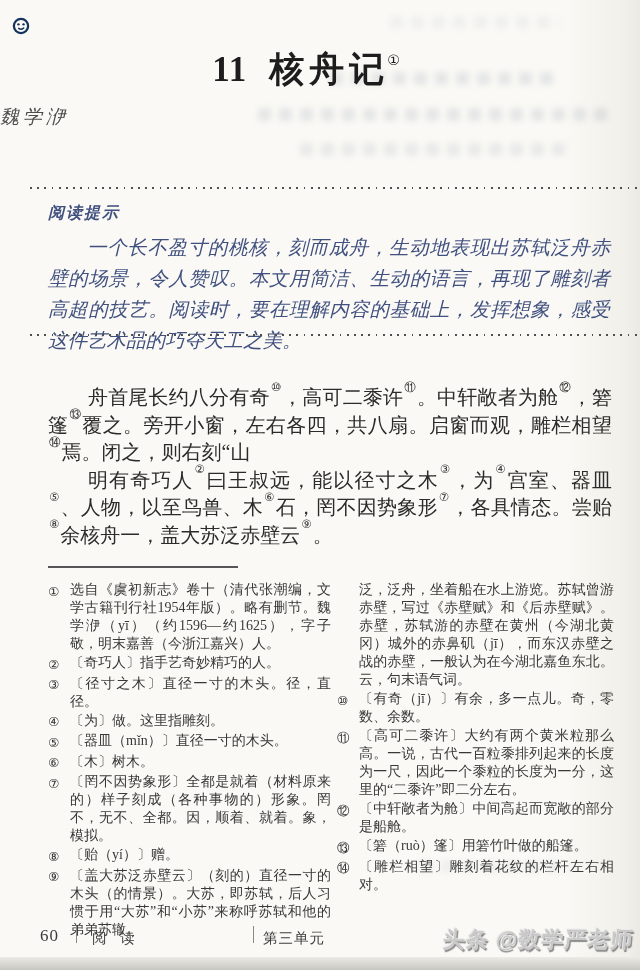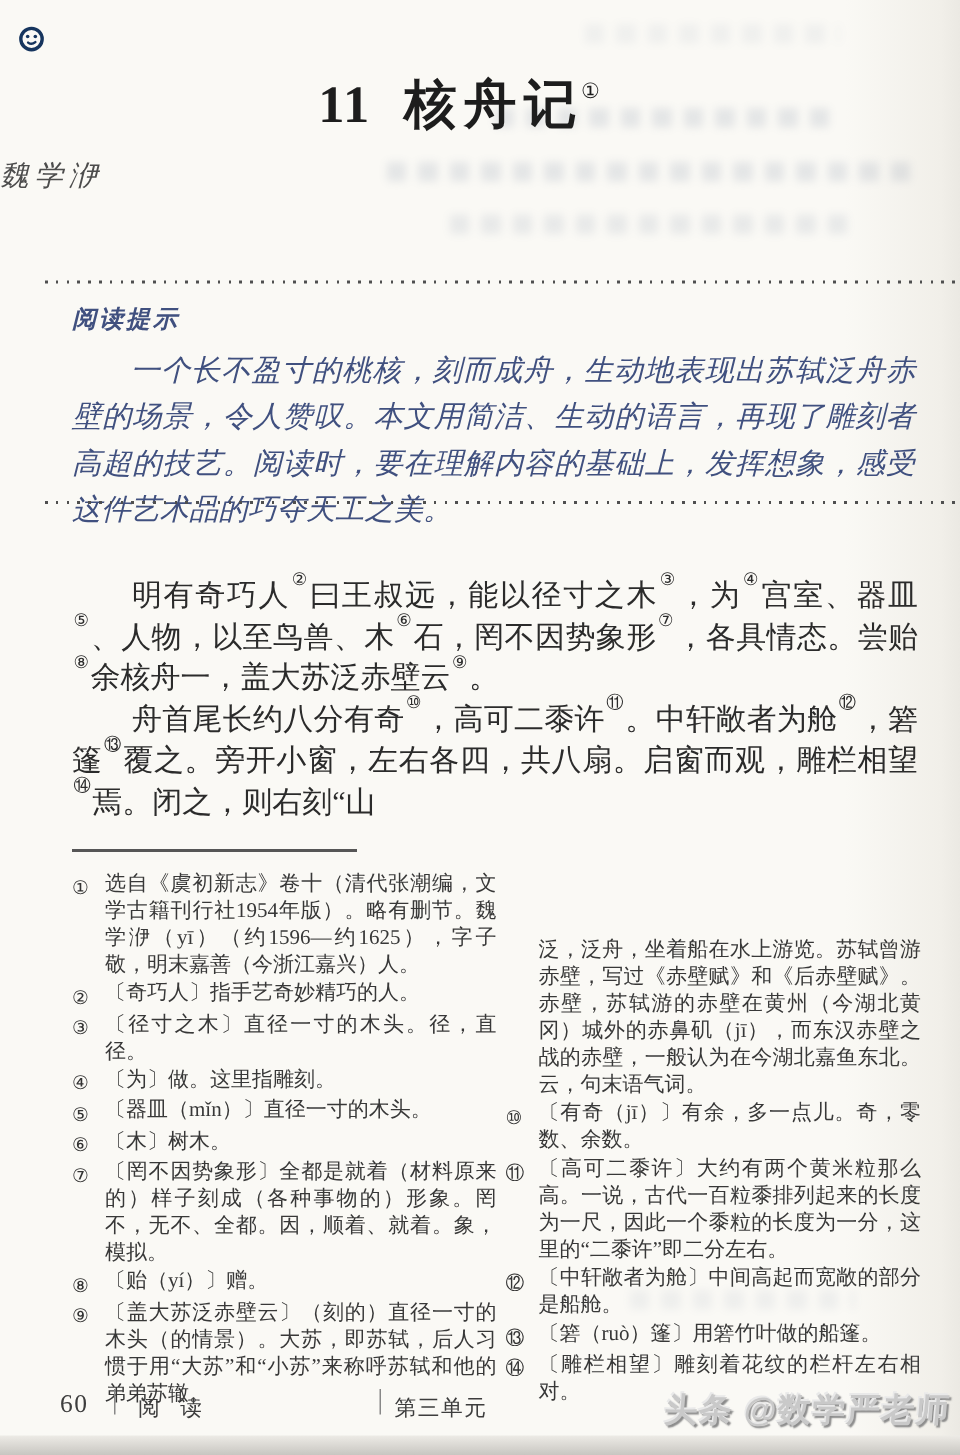--- a/index.html
+++ b/index.html
@@ -46,21 +46,21 @@
   .main-text p{margin:0;text-indent:2em;}
   sup.ref{font-family:"DejaVu Sans",sans-serif;font-size:11.5px;line-height:0;
     position:relative;top:-0.5em;padding:0 1px;}
 
   .fn-sep{position:absolute;top:566px;left:48px;width:190px;height:0;border-top:2px solid #565656;}
 
   .footnotes{position:absolute;top:581px;left:48px;right:26px;display:flex;gap:6px;
     font-size:14px;line-height:18px;color:#383838;}
   .fn-col{display:block;}
   .fn-col.left{flex:0 0 283px;}
-  .fn-col.right{flex:1;margin-top:44px;}
+  .fn-col.right{flex:1;}
   .fn-item{display:flex;margin:0 0 1px 0;}
   .fn-num{flex:0 0 22px;font-family:"DejaVu Sans",sans-serif;font-size:12.5px;
     padding-top:1.5px;color:#333;}
   .fn-text{flex:1;text-align:justify;}
 
   .footer{position:absolute;top:924px;left:0;right:0;height:26px;color:#3d3d3d;}
   .footer .pageno{position:absolute;left:40px;top:2px;font-size:17px;letter-spacing:1px;}
   .footer .vdiv{position:absolute;top:2px;width:1px;height:17px;background:#888;}
   .footer .vdiv.d1{left:76px;}
   .footer .vdiv.d2{left:253px;}
@@ -106,22 +106,22 @@
   <div class="dotline one"></div>
 
   <div class="hint">
     <p class="hint-heading">阅读提示</p>
     <p class="hint-body">一个长不盈寸的桃核，刻而成舟，生动地表现出苏轼泛舟赤壁的场景，令人赞叹。本文用简洁、生动的语言，再现了雕刻者高超的技艺。阅读时，要在理解内容的基础上，发挥想象，感受这件艺术品的巧夺天工之美。</p>
   </div>
 
   <div class="dotline two"></div>
 
   <div class="main-text">
+      <p>舟首尾长约八分有奇<sup class="ref">⑩</sup>，高可二黍许<sup class="ref">⑪</sup>。中轩敞者为舱<sup class="ref">⑫</sup>，箬篷<sup class="ref">⑬</sup>覆之。旁开小窗，左右各四，共八扇。启窗而观，雕栏相望<sup class="ref">⑭</sup>焉。闭之，则右刻“山</p>
       <p>明有奇巧人<sup class="ref">②</sup>曰王叔远，能以径寸之木<sup class="ref">③</sup>，为<sup class="ref">④</sup>宫室、器皿<sup class="ref">⑤</sup>、人物，以至鸟兽、木<sup class="ref">⑥</sup>石，罔不因势象形<sup class="ref">⑦</sup>，各具情态。尝贻<sup class="ref">⑧</sup>余核舟一，盖大苏泛赤壁云<sup class="ref">⑨</sup>。</p>
-      <p>舟首尾长约八分有奇<sup class="ref">⑩</sup>，高可二黍许<sup class="ref">⑪</sup>。中轩敞者为舱<sup class="ref">⑫</sup>，箬篷<sup class="ref">⑬</sup>覆之。旁开小窗，左右各四，共八扇。启窗而观，雕栏相望<sup class="ref">⑭</sup>焉。闭之，则右刻“山</p>
     </div>
 
   <div class="fn-sep"></div>
 
   <div class="footnotes">
     <div class="fn-col left">
         <div class="fn-item">
           <span class="fn-num">①</span>
           <span class="fn-text">选自《虞初新志》卷十（清代张潮编，文学古籍刊行社1954年版）。略有删节。魏学洢（yī）（约1596—约1625），字子敬，明末嘉善（今浙江嘉兴）人。</span>
         </div>

